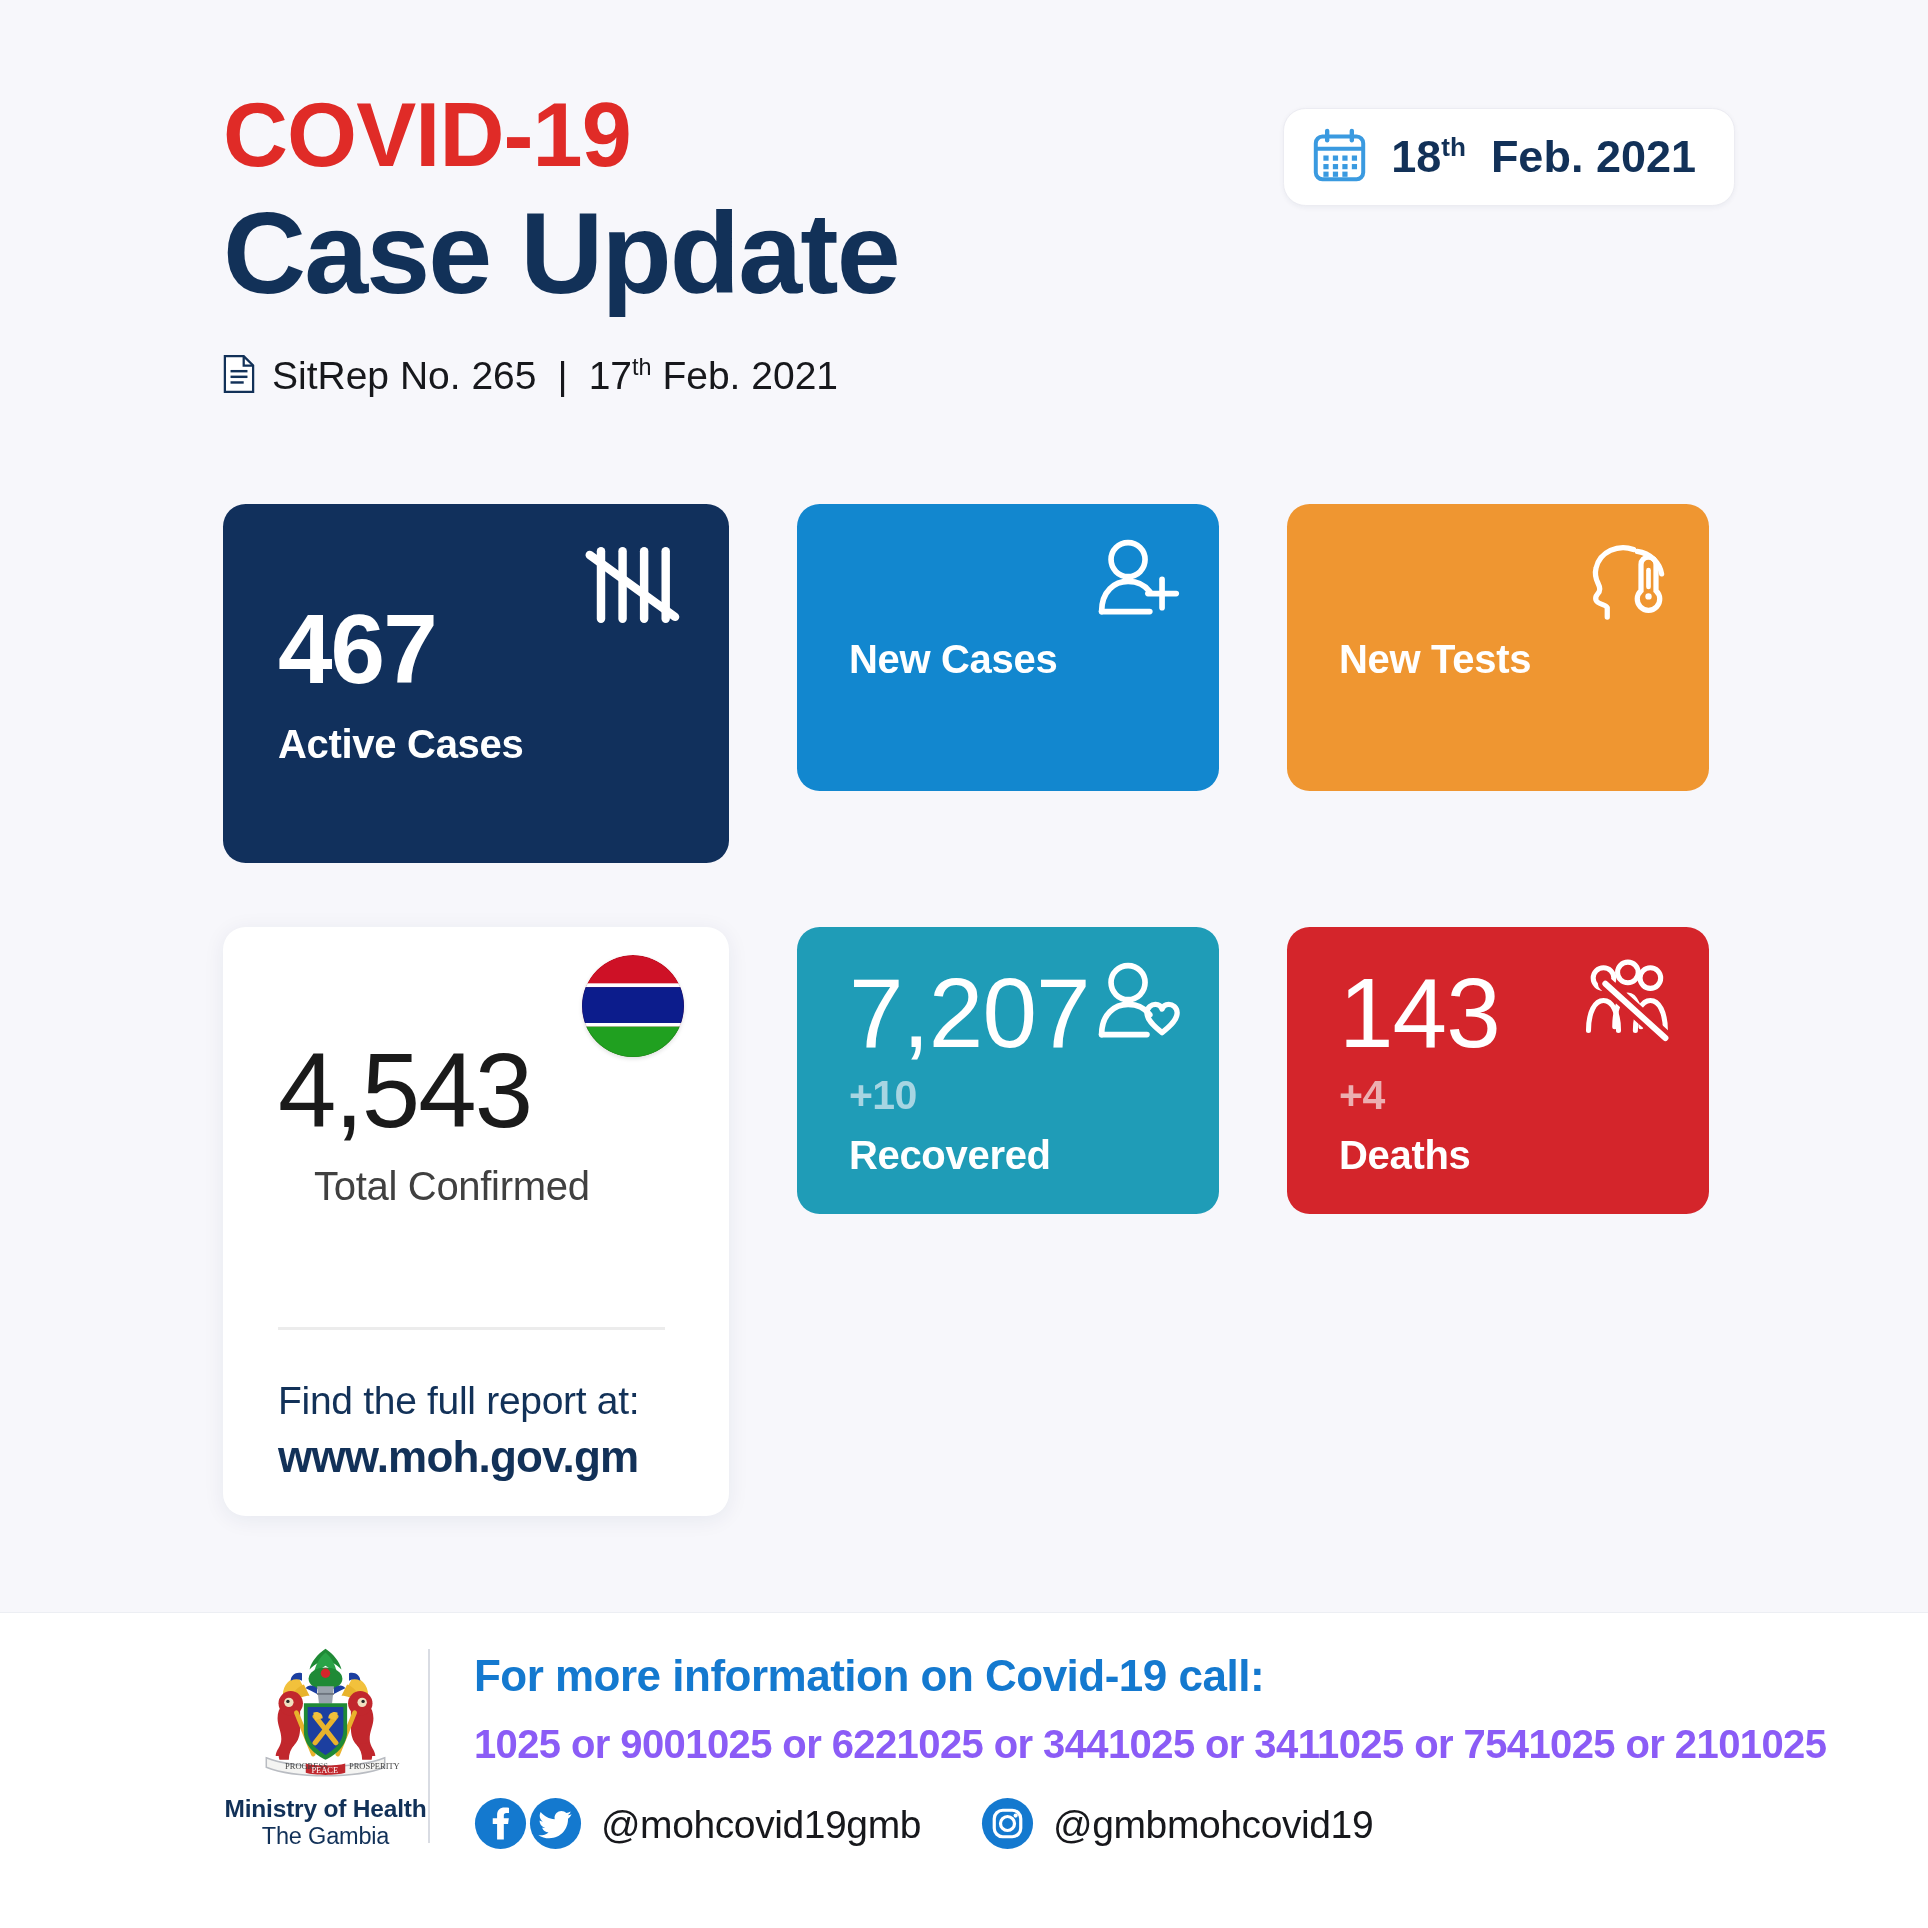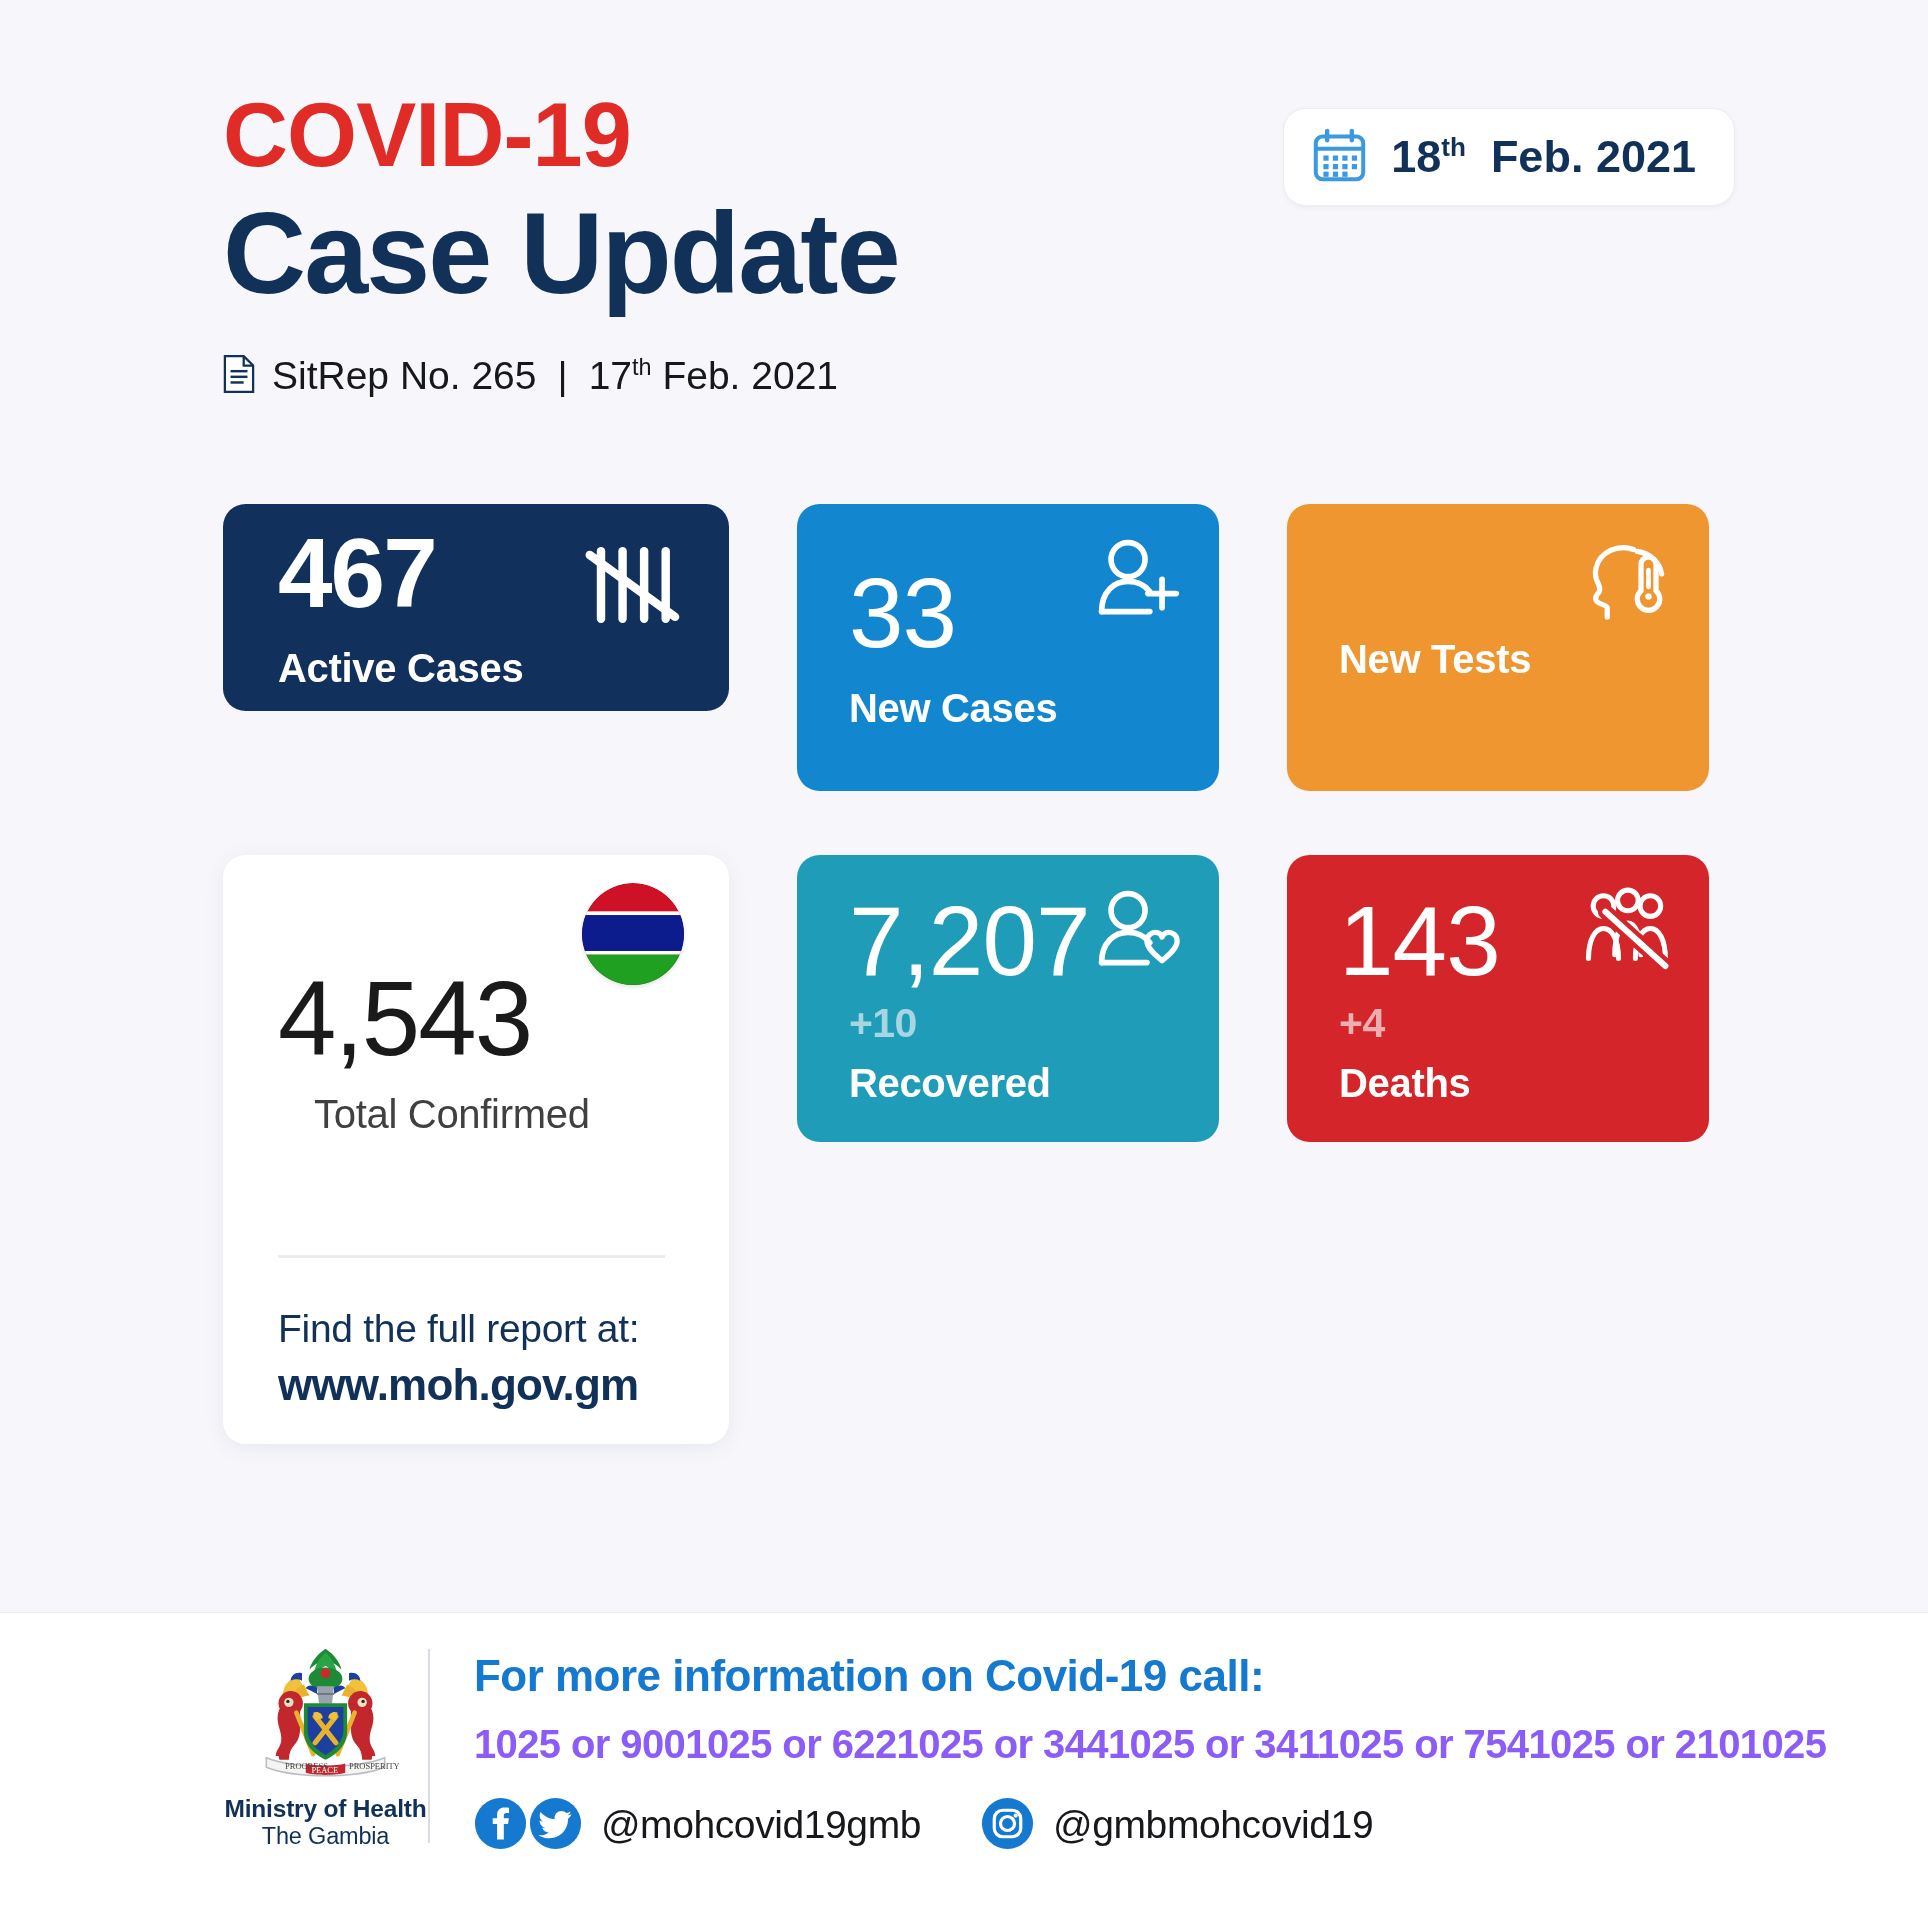--- a/index.html
+++ b/index.html
@@ -88,21 +88,21 @@
     width: 1486px;
   }
   .grid-row { display: flex; gap: 68px; }
   .grid-row + .grid-row { margin-top: 64px; }
 
   .card {
     border-radius: 22.6px;
     position: relative;
     overflow: hidden;
   }
-  .card-lg { width: 513px; height: 207px; }
+  .card-lg { width: 513px; height: 359px; }
   .card-sm { width: 428px; height: 287px; }
 
   .card-navy  { background: #11305c; }
   .card-blue  { background: #1287cf; }
   .card-orange{ background: #ef9631; }
   .card-teal  { background: #1f9cb7; }
   .card-red   { background: #d4252b; }
 
   .card-white {
     background: #ffffff;
@@ -360,21 +360,20 @@
         <div class="card-icon">
           <svg width="87" height="85" viewBox="0 0 92 90">
             <circle cx="36" cy="25" r="18" fill="none" stroke="#ffffff" stroke-width="6"></circle>
             <path d="M8 80 C8 58 22 48 36 48 C46 48 54 52 59 59" fill="none" stroke="#ffffff" stroke-width="6" stroke-linecap="round"></path>
             <line x1="8" y1="80" x2="59" y2="80" stroke="#ffffff" stroke-width="6" stroke-linecap="round"></line>
             <line x1="72" y1="46" x2="72" y2="76" stroke="#ffffff" stroke-width="6" stroke-linecap="round"></line>
             <line x1="57" y1="61" x2="87" y2="61" stroke="#ffffff" stroke-width="6" stroke-linecap="round"></line>
           </svg>
         </div>
         <div class="card-body">
-          <div class="card-value">33</div>
           <div class="card-label">New Cases</div>
         </div>
       </div>
 
       <div class="card card-sm card-orange">
         <div class="card-icon">
           <svg width="90" height="87" viewBox="0 0 96 92">
             <path d="M56 14 C40 8 20 16 16 34 C13 46 20 50 20 56 C20 62 14 62 16 68 C18 73 26 72 28 76 L28 86" fill="none" stroke="#ffffff" stroke-width="5.6" stroke-linecap="round" stroke-linejoin="round"></path>
             <path d="M60 16 C74 18 84 28 86 40" fill="none" stroke="#ffffff" stroke-width="5.6" stroke-linecap="round"></path>
             <path d="M64 30 L64 58 A12 12 0 1 0 80 58 L80 30 A8 8 0 0 0 64 30 Z" fill="none" stroke="#ffffff" stroke-width="5.6"></path>

